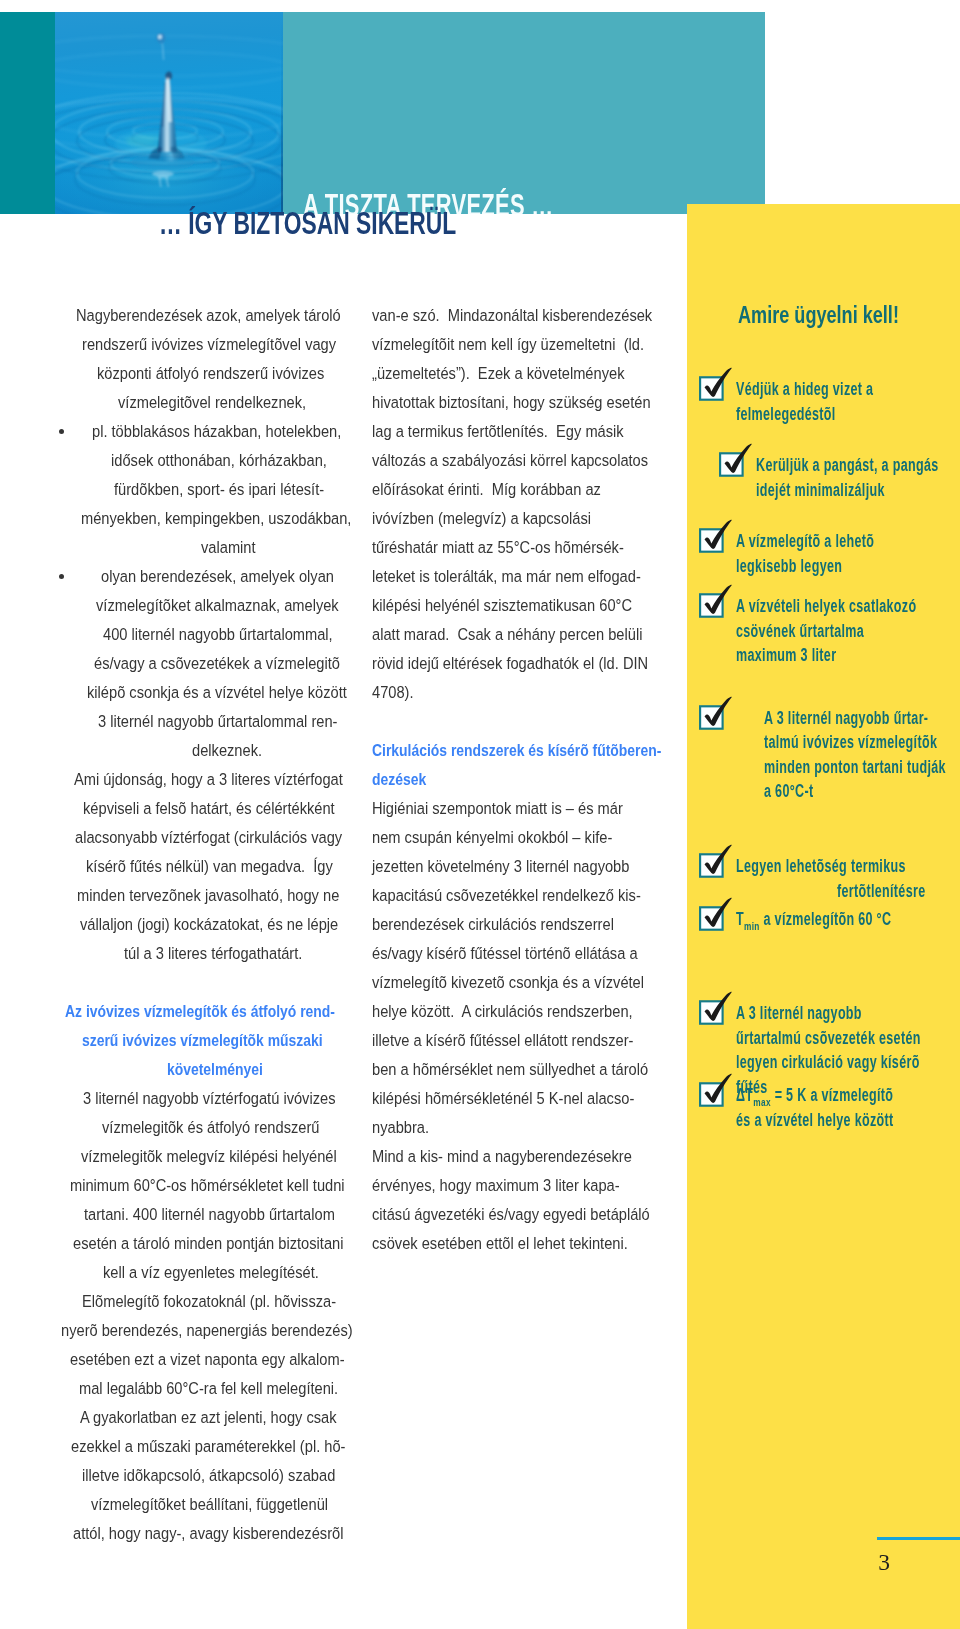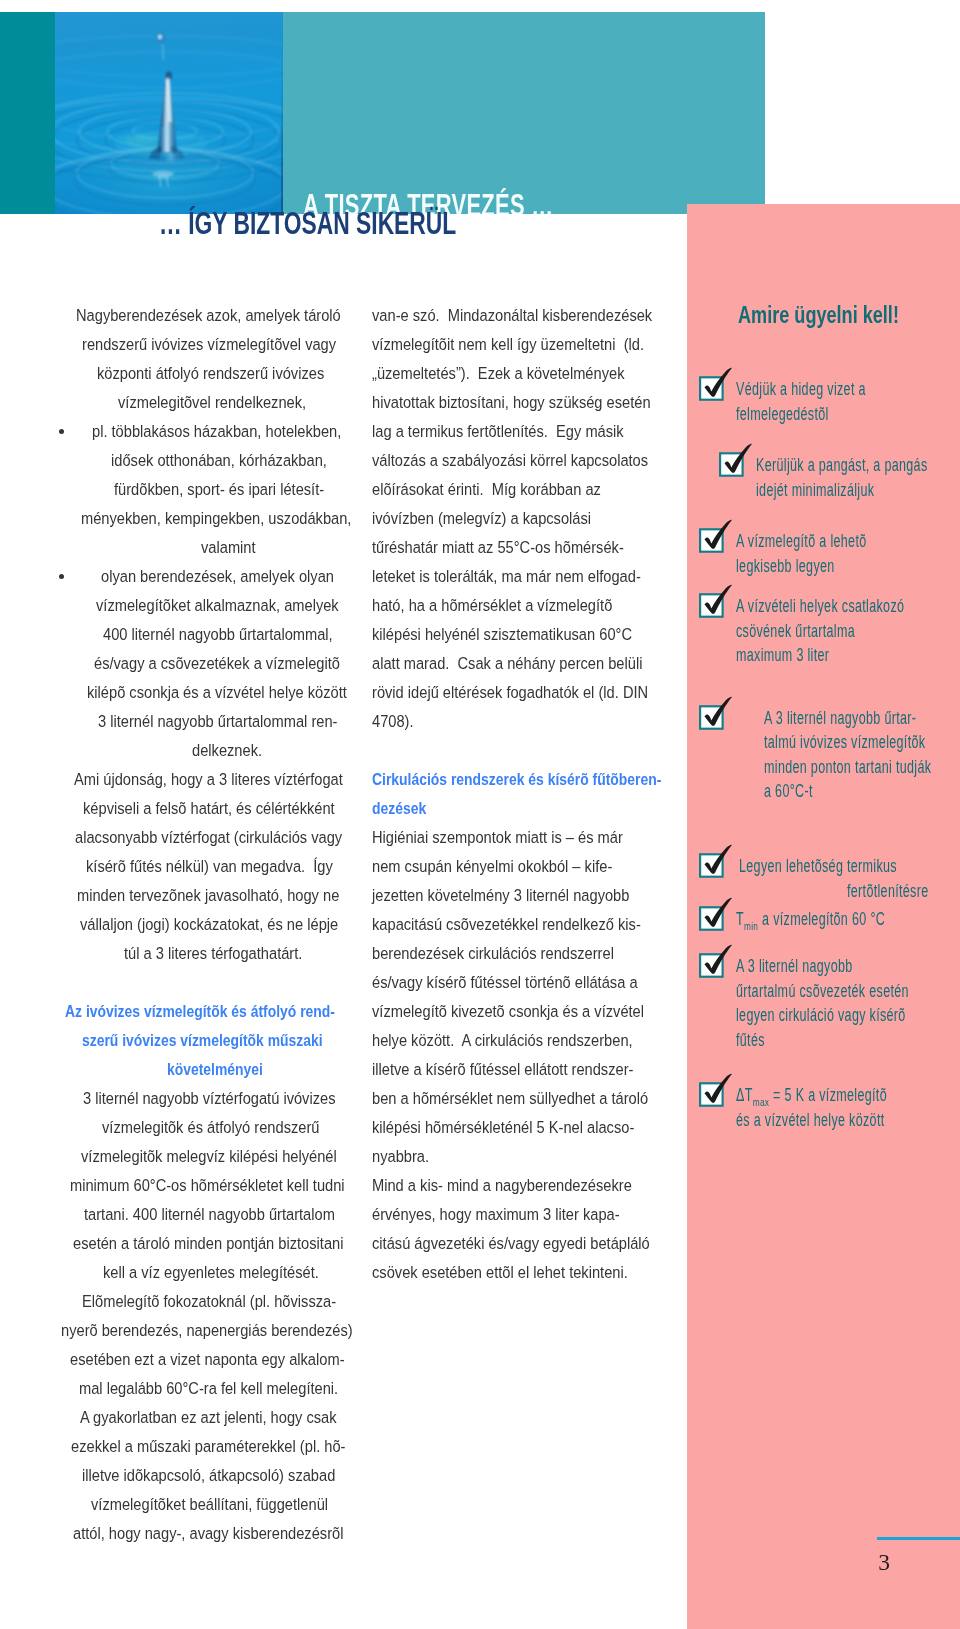--- a/index.html
+++ b/index.html
@@ -26,27 +26,27 @@
   .blk{position:relative;}
   .ln{height:29.03px;line-height:29.03px;white-space:pre;}
   .lnx{display:inline-block;transform:scaleX(0.900);transform-origin:left center;}
   .spacer{height:28.9px;}
   .blk-bullet{padding-left:15.8px;}
   .bul{position:absolute;left:0.5px;top:12px;width:5.2px;height:5.2px;border-radius:50%;background:#353535;font-size:0;line-height:0;}
   .h-orange{color:#3b82f6;font-weight:700;text-decoration:underline;}
   .h-orange .lnx{transform:scaleX(0.855);}
 
   
-  .sidebar{position:absolute;left:687px;top:204px;width:273px;height:1425px;background:#fca5a5;}
+  .sidebar{position:absolute;left:687px;top:204px;width:273px;height:1425px;background:#fde047;}
   .side-title{position:absolute;left:51.2px;top:90.5px;font-size:23.6px;font-weight:700;color:#116e76;
               white-space:nowrap;line-height:40px;transform:scaleX(0.767);transform-origin:left top;}
   .items{position:absolute;left:0;top:0;width:274px;}
   .item{position:absolute;left:0;width:274px;}
   .cbx{position:absolute;left:7.8px;top:0;width:40px;height:40px;}
-  .itxt{margin-left:48.5px;font-size:17.6px;font-weight:400;color:#116e76;padding-top:15.3px;}
+  .itxt{margin-left:48.5px;font-size:17.6px;font-weight:700;color:#116e76;padding-top:15.3px;}
   .sline{height:24.5px;line-height:24.5px;white-space:pre;}
   .sline .lnx{transform:scaleX(0.713);letter-spacing:0.45px;}
   .itxt sub{font-size:0.66em;line-height:0;}
 
   .footrule{position:absolute;left:189.9px;top:1333px;width:84px;height:3.2px;background:#17a4d8;}
   .pageno{position:absolute;left:191.2px;top:1345.7px;font-family:"Liberation Serif",serif;font-size:23.5px;line-height:24px;color:#1e1e1e;}
 </style>
 </head>
 <body>
 
@@ -235,21 +235,20 @@
           <div class="ln"><span class="lnx">van-e szó.  Mindazonáltal kisberendezések</span></div>
           <div class="ln"><span class="lnx">vízmelegítõit nem kell így üzemeltetni  (ld.</span></div>
           <div class="ln"><span class="lnx">„üzemeltetés”).  Ezek a követelmények</span></div>
           <div class="ln"><span class="lnx">hivatottak biztosítani, hogy szükség esetén</span></div>
           <div class="ln"><span class="lnx">lag a termikus fertõtlenítés.  Egy másik</span></div>
           <div class="ln"><span class="lnx">változás a szabályozási körrel kapcsolatos</span></div>
           <div class="ln"><span class="lnx">elõírásokat érinti.  Míg korábban az</span></div>
           <div class="ln"><span class="lnx">ivóvízben (melegvíz) a kapcsolási</span></div>
           <div class="ln"><span class="lnx">tűréshatár miatt az 55°C-os hõmérsék-</span></div>
           <div class="ln"><span class="lnx">leteket is tolerálták, ma már nem elfogad-</span></div>
-          <div class="ln"><span class="lnx">ható, ha a hõmérséklet a vízmelegítõ</span></div>
           <div class="ln"><span class="lnx">kilépési helyénél szisztematikusan 60°C</span></div>
           <div class="ln"><span class="lnx">alatt marad.  Csak a néhány percen belüli</span></div>
           <div class="ln"><span class="lnx">rövid idejű eltérések fogadhatók el (ld. DIN</span></div>
           <div class="ln"><span class="lnx">4708).</span></div>
         </div>
         <div class="spacer"></div>
         <div class="blk blk-heading">
           <div class="ln h-orange"><span class="lnx">Cirkulációs rendszerek és kísérõ fűtõberen-</span></div>
           <div class="ln h-orange"><span class="lnx">dezések</span></div>
         </div>
@@ -344,21 +343,21 @@
         </div>
         <div class="item" style="top: 687.6px;">
           <div class="cbx"><svg width="40" height="40" viewBox="0 0 40 40">
               <rect x="5.1" y="15.3" width="22.5" height="22.4" fill="#fdffff" stroke="#157c89" stroke-width="2.15"></rect>
               <path d="M9.9 24.9 C11.1 23.3 12.7 23.1 13.9 24.4 C15.0 25.6 15.8 27.5 16.3 29.5 C19.8 23.0 24.8 15.6 30.0 10.2 C32.1 8.0 34.3 6.4 35.9 5.8 C36.7 5.5 37.0 6.0 36.3 6.8 C31.3 13.1 24.9 23.5 20.1 33.5 C19.3 35.1 17.5 35.4 16.4 34.1 C14.3 31.7 11.8 28.4 9.8 25.8 C9.4 25.3 9.4 25.3 9.9 24.9 Z" fill="#1a1a1a"></path>
             </svg></div>
           <div class="itxt">
             <div class="ln sline"><span class="lnx">T<sub>min</sub> a vízmelegítõn 60 °C</span></div>
           </div>
         </div>
-        <div class="item" style="top: 735px;">
+        <div class="item" style="top: 782px;">
           <div class="cbx"><svg width="40" height="40" viewBox="0 0 40 40">
               <rect x="5.1" y="15.3" width="22.5" height="22.4" fill="#fdffff" stroke="#157c89" stroke-width="2.15"></rect>
               <path d="M9.9 24.9 C11.1 23.3 12.7 23.1 13.9 24.4 C15.0 25.6 15.8 27.5 16.3 29.5 C19.8 23.0 24.8 15.6 30.0 10.2 C32.1 8.0 34.3 6.4 35.9 5.8 C36.7 5.5 37.0 6.0 36.3 6.8 C31.3 13.1 24.9 23.5 20.1 33.5 C19.3 35.1 17.5 35.4 16.4 34.1 C14.3 31.7 11.8 28.4 9.8 25.8 C9.4 25.3 9.4 25.3 9.9 24.9 Z" fill="#1a1a1a"></path>
             </svg></div>
           <div class="itxt">
             <div class="ln sline"><span class="lnx">A 3 liternél nagyobb</span></div>
             <div class="ln sline"><span class="lnx">űrtartalmú csõvezeték esetén</span></div>
             <div class="ln sline"><span class="lnx">legyen cirkuláció vagy kísérõ</span></div>
             <div class="ln sline"><span class="lnx">fűtés</span></div>
           </div>

